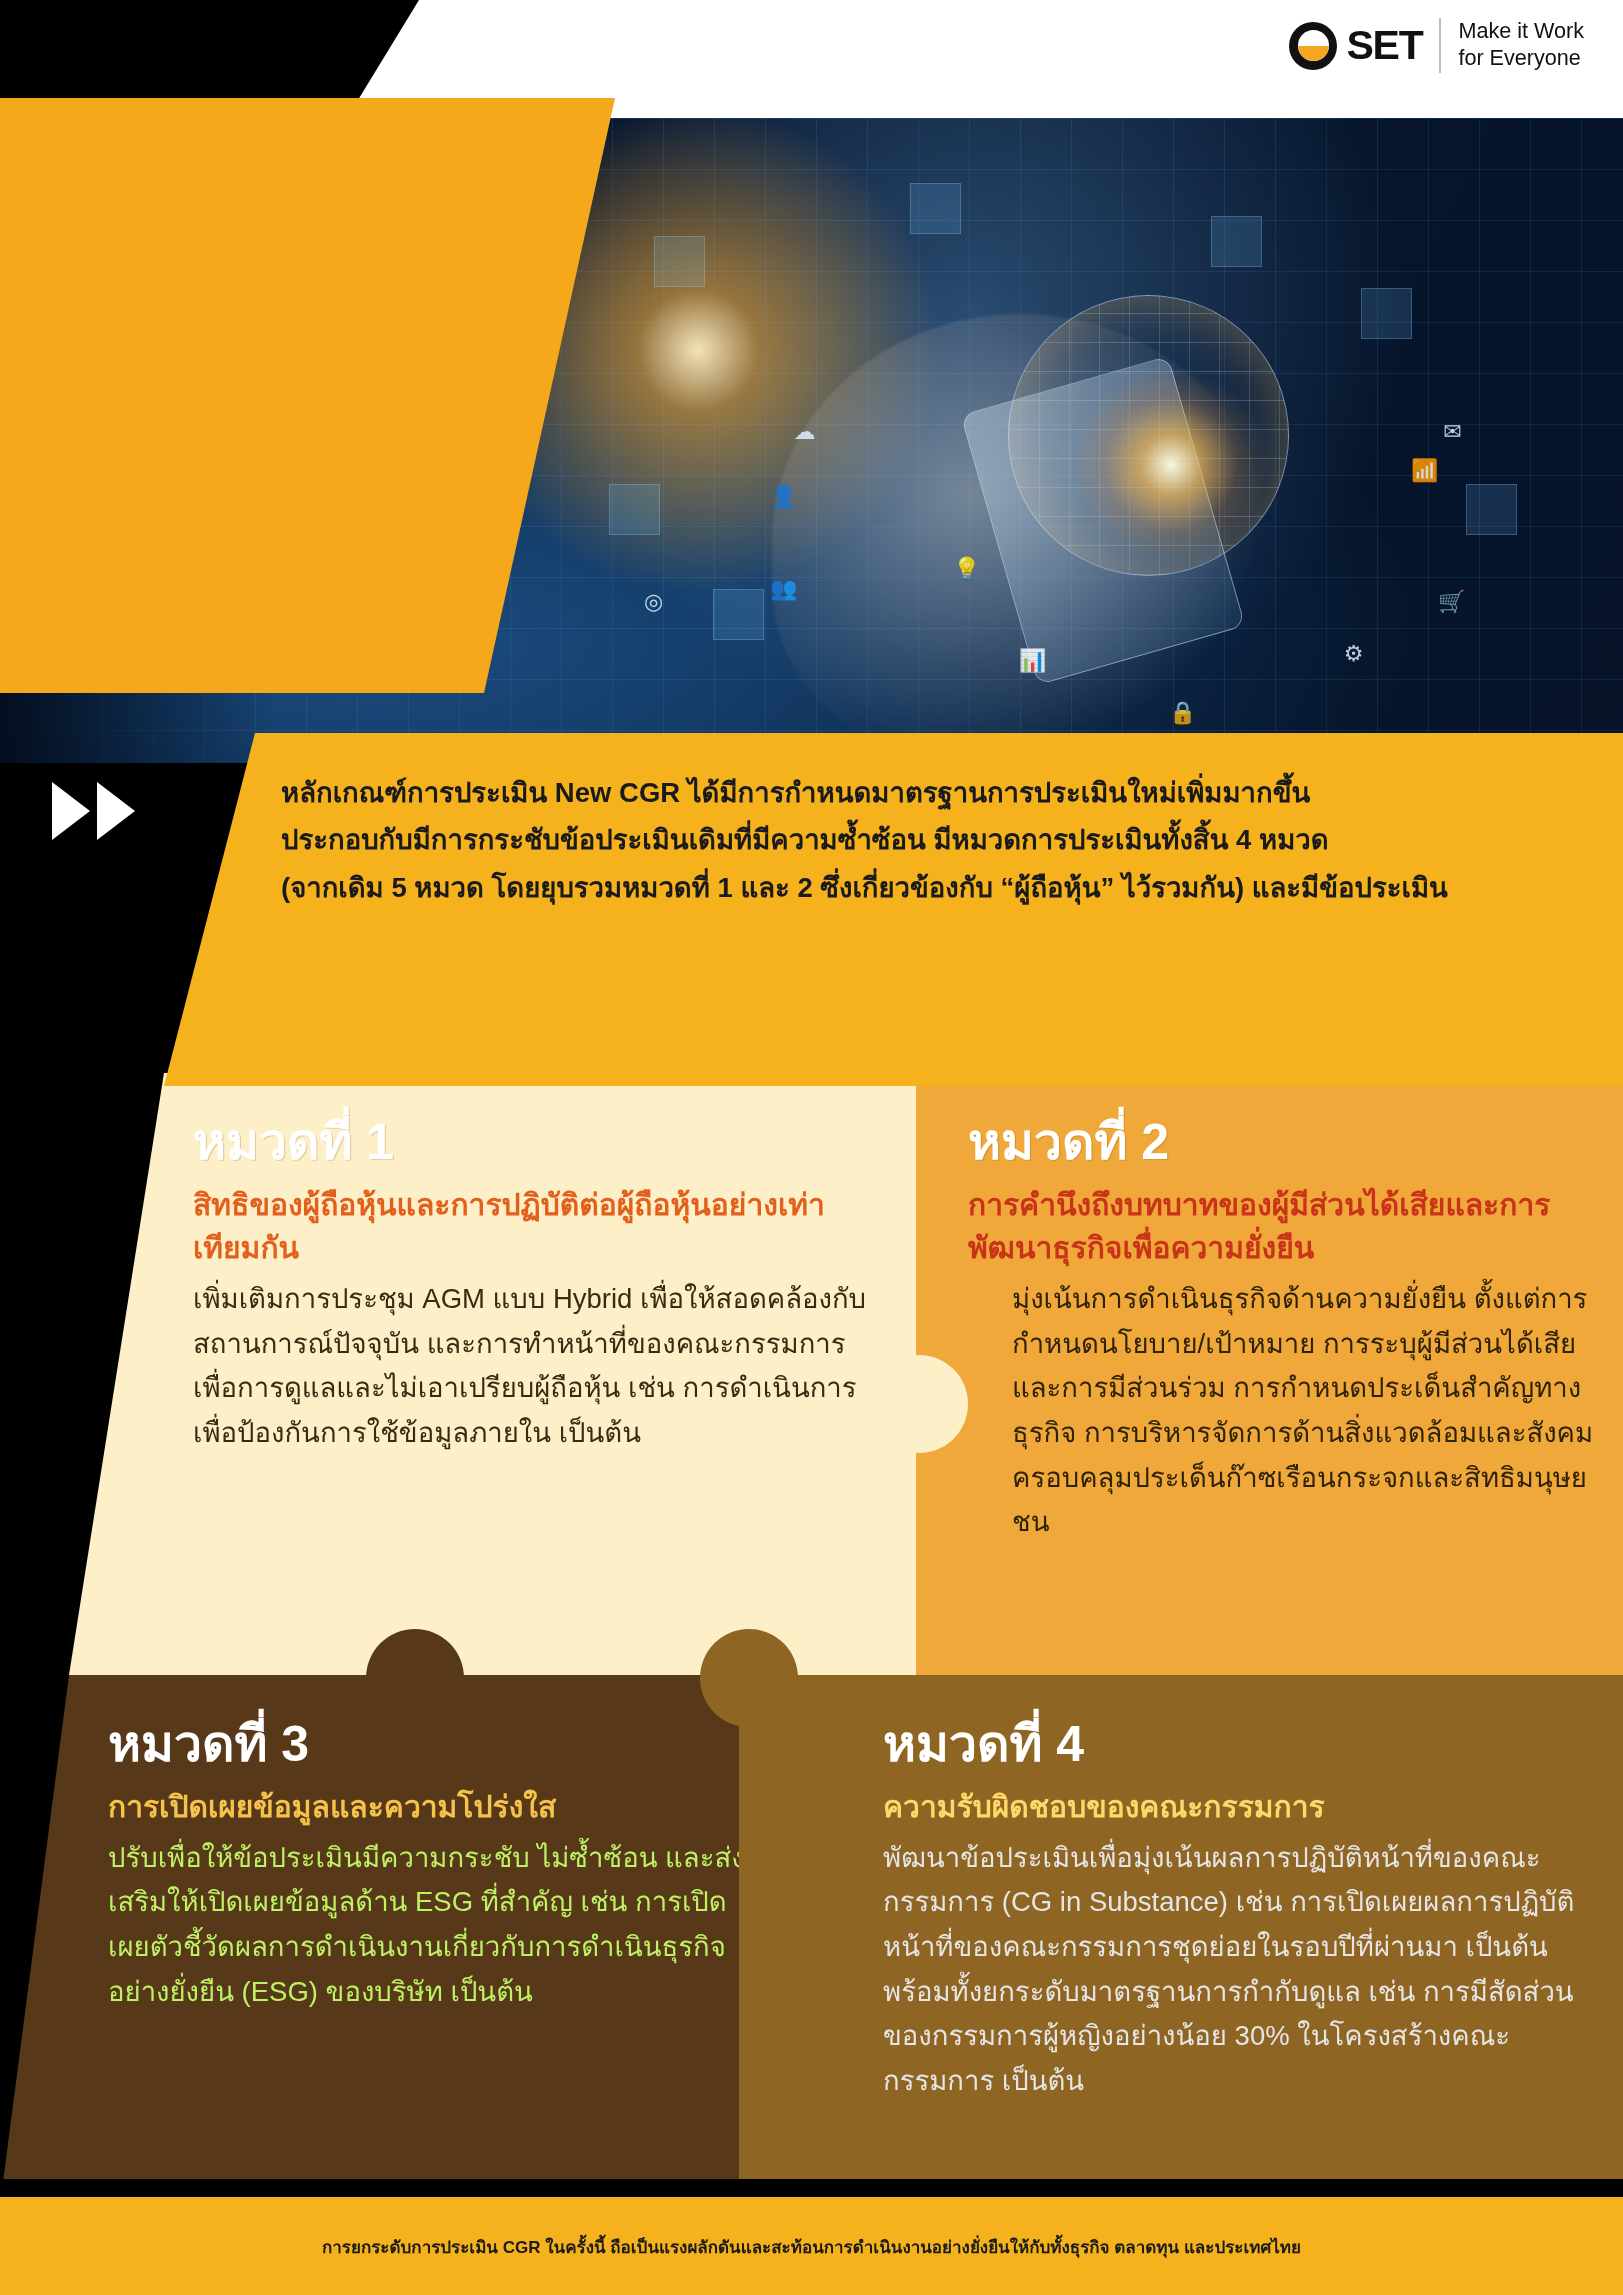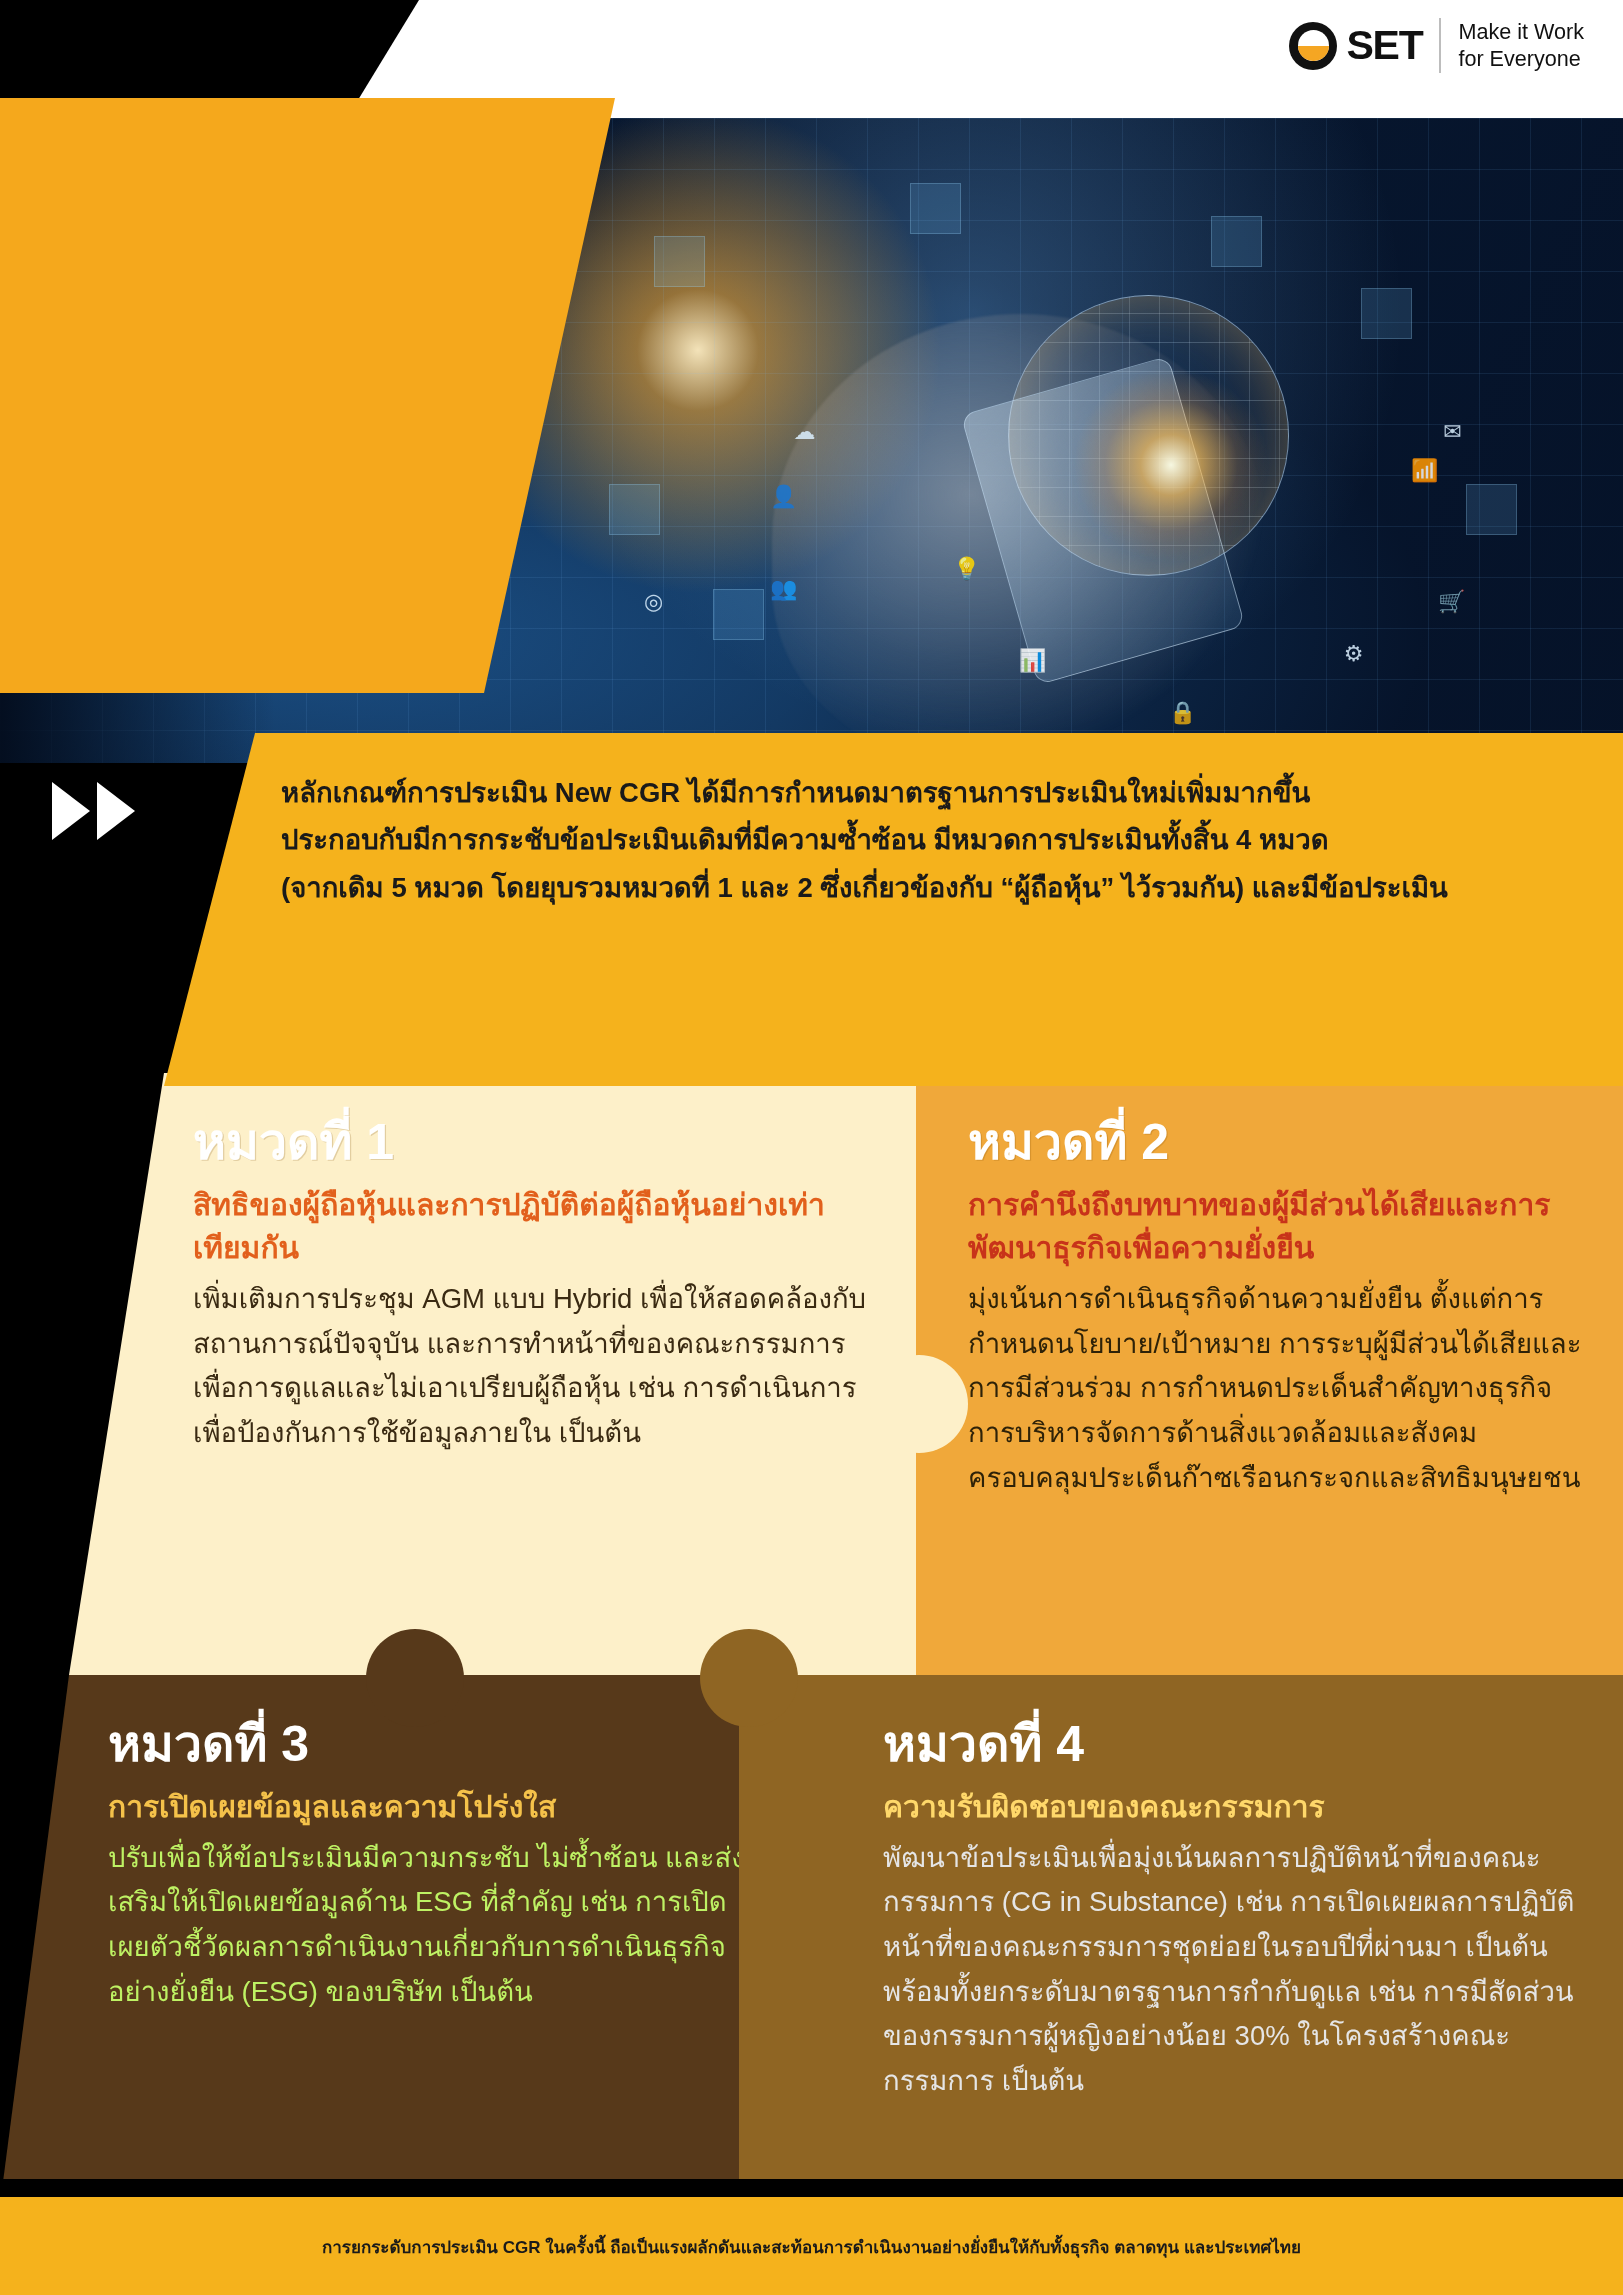--- a/index.html
+++ b/index.html
@@ -32,21 +32,20 @@
     width: 1623px;
     height: 118px;
     background: #ffffff;
     clip-path: polygon(419px 0, 1623px 0, 1623px 118px, 347px 118px);
   }
   .logo-wrap {
     position: absolute;
     top: 18.3px;
     right: 39px;
     display: flex;
-    align-items: center;
     gap: 17px;
   }
   .set-mark {
     display: flex;
     align-items: center;
     gap: 9.2px;
   }
   .set-circle {
     position: relative;
     width: 48px; height: 48px;
@@ -307,21 +306,21 @@
   .quad p {
     font-size: 27.5px;
     line-height: 1.62;
   }
   .q1 h2 { color: #ffffff; text-shadow: 1.3px 1.3px 0 rgba(120,70,0,0.2); }
   .q1 h3 { color: #e2601c; }
   .q1 p  { color: #3a2a12; }
 
   .q2 h2 { color: #ffffff; text-shadow: 1.3px 1.3px 0 rgba(120,70,0,0.2); }
   .q2 h3 { color: #c8331a; }
-  .q2 p  { color: #2e2208; }
+  .q2 p  { color: #2e2208; margin-left: 44px; }
 
   .q3 h2 { color: #ffffff; }
   .q3 h3 { color: #f5c24a; }
   .q3 p  { color: #bef264; }
 
   .q4 h2 { color: #ffffff; }
   .q4 h3 { color: #ffd86a; }
   .q4 p  { color: #e5e5e5; }
 
   

